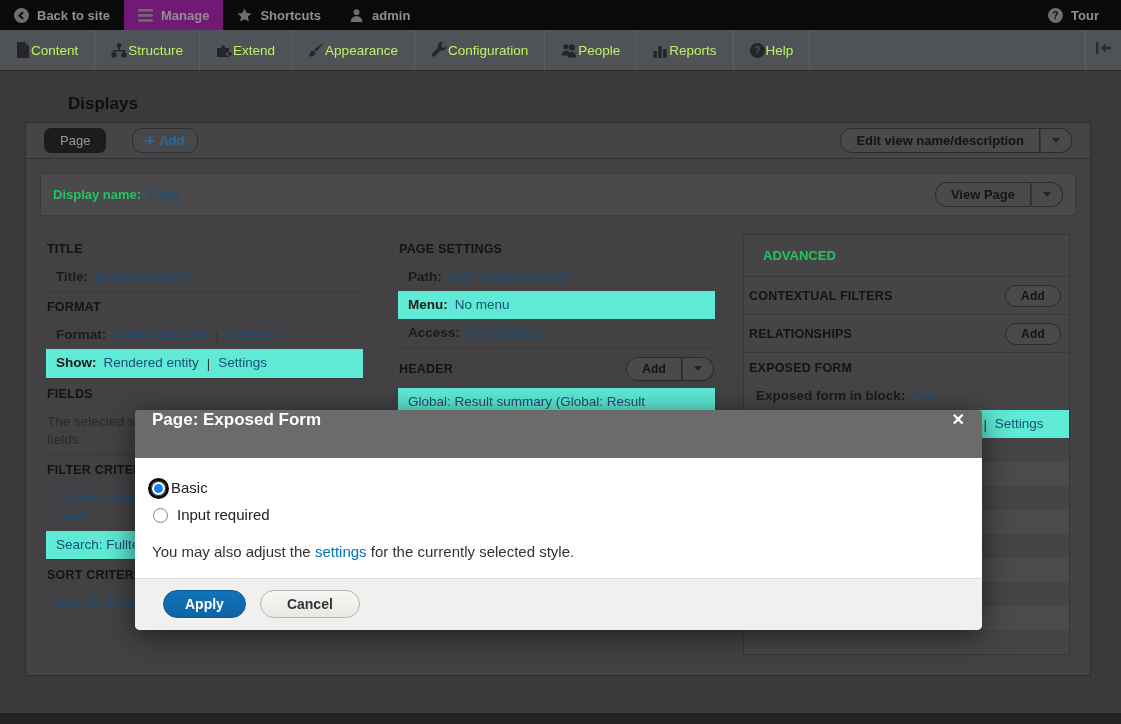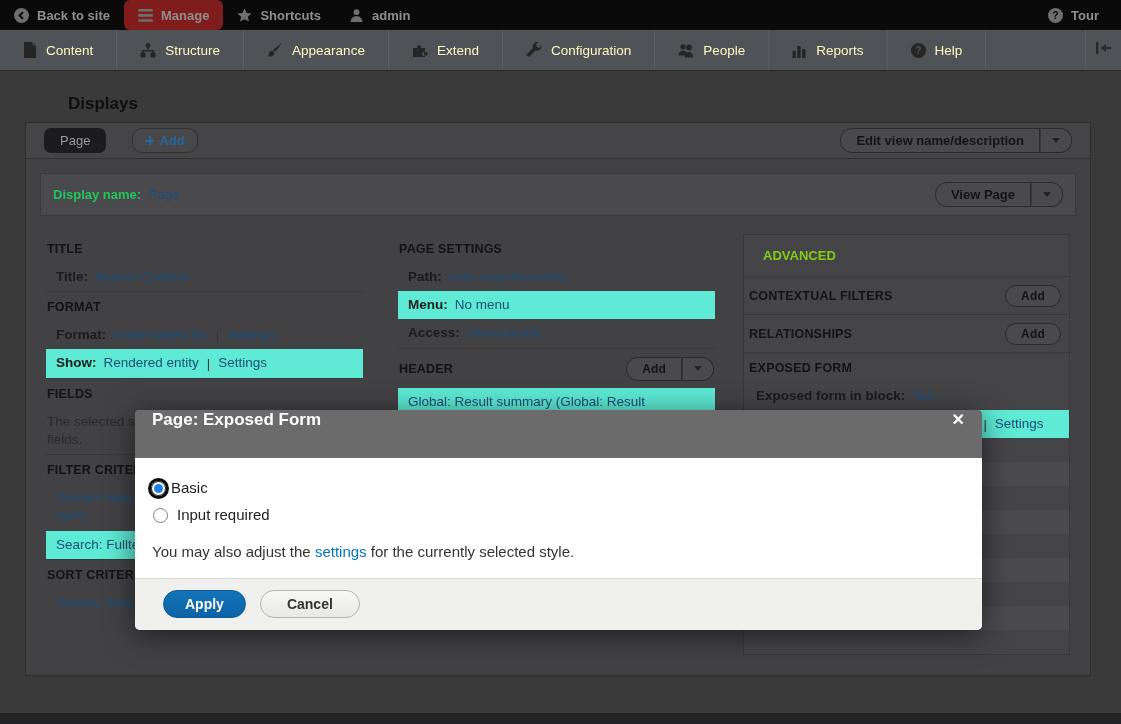--- a/index.html
+++ b/index.html
@@ -3,27 +3,27 @@
 <meta charset="utf-8">
 <style>
   * { margin:0; padding:0; box-sizing:border-box; }
   html,body { width:1121px; height:724px; overflow:hidden; }
   body { font-family:"Liberation Sans", sans-serif; background:#3a3a3a; position:relative; }
   a { text-decoration:none; cursor:pointer; }
 
   
   .tb-top { position:absolute; left:0; top:0; width:1121px; height:30px; background:#0a0a0a; display:flex; align-items:stretch; z-index:5; }
   .tb-item { display:flex; align-items:center; gap:8px; padding:0 14px; color:#8f8f8f; font-size:13px; font-weight:bold; cursor:pointer; }
-  .tb-item.active { background:#7f1d1d;border-radius:6px; }
+  .tb-item.active { background:#701a75; }
   .tb-spacer { flex:1; }
   .tb-icon svg { display:block; fill:#6e6e6e; }
 
   
   .tb-tray { position:absolute; left:0; top:30px; width:1121px; height:41px; background:#4f5256; border-bottom:1px solid #2c2c2c; display:flex; align-items:stretch; z-index:5; }
-  .tray-item { display:flex; align-items:center; gap:9px; padding:0 23px; border-right:1px solid #5b5e62; color:#fef9c3; font-size:13.5px; cursor:pointer; }
+  .tray-item { display:flex; align-items:center; gap:1px; padding:0 16px; border-right:1px solid #5b5e62; color:#bef264; font-size:13.5px; cursor:pointer; }
   .tray-icon svg { display:block; fill:#252525; }
   .tray-spacer { flex:1; }
   .tray-collapse { display:flex; align-items:center; padding:0 9px; border-left:1px solid #5b5e62; cursor:pointer; }
   .tray-collapse svg { fill:#2b2b2b; }
 
   
   .page-title { position:absolute; left:27px; top:94px; font-size:17px; font-weight:bold; color:#0f0f0f;margin-left:41px; }
 
   .displays-box { position:absolute; left:25px; top:122px; width:1066px; height:554px; background:#424245; border:1px solid #2d2d2f; }
   .tabs-row { height:36px; background:#454548; border-bottom:1px solid #313134; display:flex; align-items:center; padding:0 18px; }
@@ -50,21 +50,21 @@
   .section-header { display:flex; align-items:center; font-weight:bold; font-size:12.5px; color:#131313; letter-spacing:.2px; padding:8px 1px 7px; }
   .section + .section .section-header { border-top:1px solid #38383b; }
   .srow { display:flex; align-items:center; font-size:13.5px; color:#1b1b1b; padding:5px 10px; line-height:1.35; }
   .srow.alt { background:#5eead4; }
   .srow .lbl { font-weight:bold; margin-right:7px; white-space:nowrap; }
   .sep { color:#333; margin:0 8px; font-size:13px; }
   .srow.wrap2 { display:block; }
 
   
   .adv-panel { width:330px; margin-left:28px; background:#454548; border:1px solid #37373a; }
-  .adv-link { display:block; padding:13px 0 13px 19px; font-weight:bold; font-size:13px; color:#84cc16; cursor:pointer; }
+  .adv-link { display:block; padding:13px 0 13px 19px; font-weight:bold; font-size:13px; color:#22c55e; cursor:pointer; }
   .adv-section .section-header { border-top:1px solid #39393c; padding:8px 8px 7px 5px; }
   .adv-section .srow { padding-left:12px; }
   .adv-empty-row { height:24px; }
   .adv-empty-row.alt { background:#4b4b4e; }
 
   
   .modal { position:absolute; left:135px; top:410px; width:847px; background:#fff; border-radius:5px; box-shadow:0 5px 30px rgba(0,0,0,.55); z-index:50; }
   .modal-header { height:48px; background:#6b6b6b; border-radius:4px 4px 0 0; display:flex; align-items:flex-start; padding:0 17px; }
   .modal-title { color:#fff; font-weight:bold; font-size:17px; }
   .modal-close { margin-left:auto; color:#fff; font-weight:bold; font-size:16px; cursor:pointer; }
@@ -157,35 +157,35 @@
           <circle cx="8" cy="2.4" r="2.4"></circle>
           <rect x="0.5" y="9.5" width="5" height="5" rx="1"></rect>
           <rect x="10.5" y="9.5" width="5" height="5" rx="1"></rect>
           <path d="M7.2 4h1.6v3H14v3h-1.6V8.5H3.6V10H2V7h5.2z"></path>
         </svg>
     </span>
     <span>Structure</span>
   </div>
   <div class="tray-item">
     <span class="tray-icon">
+      <svg width="16" height="15" viewBox="0 0 16 15">
+          <path d="M1 5h4.2a2 2 0 1 1 3.6 0H13v4.2a2 2 0 1 0 0 3.6V14H1z"></path>
+          <circle cx="13.8" cy="10.8" r="1.9"></circle>
+        </svg>
+    </span>
+    <span>Extend</span>
+  </div>
+  <div class="tray-item">
+    <span class="tray-icon">
       <svg width="16" height="16" viewBox="0 0 16 16">
           <path d="M15.5.5 6.2 7.6l2.2 2.2 7.1-9.3z"></path>
           <path d="M5.6 8.4c-2 .1-3.2 1.1-3.7 3.3-.2 1-.6 1.9-1.4 2.4 1.5.6 4.4.6 5.7-.8 1-1 1.3-2.4.9-3.5z"></path>
         </svg>
     </span>
     <span>Appearance</span>
-  </div>
-  <div class="tray-item">
-    <span class="tray-icon">
-      <svg width="16" height="15" viewBox="0 0 16 15">
-          <path d="M1 5h4.2a2 2 0 1 1 3.6 0H13v4.2a2 2 0 1 0 0 3.6V14H1z"></path>
-          <circle cx="13.8" cy="10.8" r="1.9"></circle>
-        </svg>
-    </span>
-    <span>Extend</span>
   </div>
   <div class="tray-item">
     <span class="tray-icon">
       <svg width="16" height="16" viewBox="0 0 16 16">
           <path d="M15.2 3.2a4.3 4.3 0 0 1-5.6 5.3L4 14.1a1.8 1.8 0 0 1-2.6-2.6l5.6-5.6A4.3 4.3 0 0 1 12.3.3L10 2.6l.9 2.5 2.5.9z"></path>
         </svg>
     </span>
     <span>Configuration</span>
   </div>
   <div class="tray-item">

